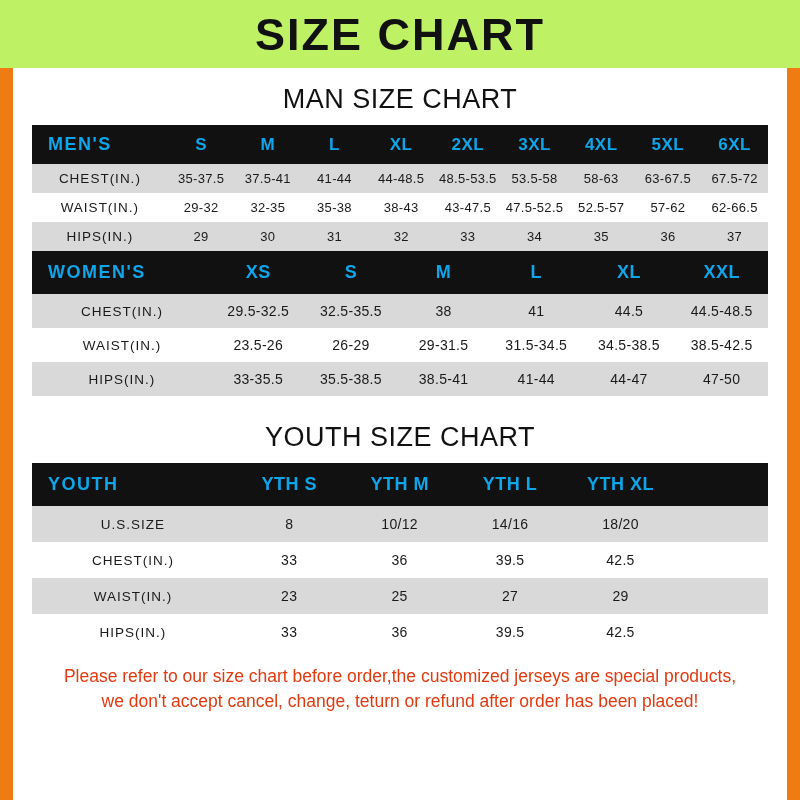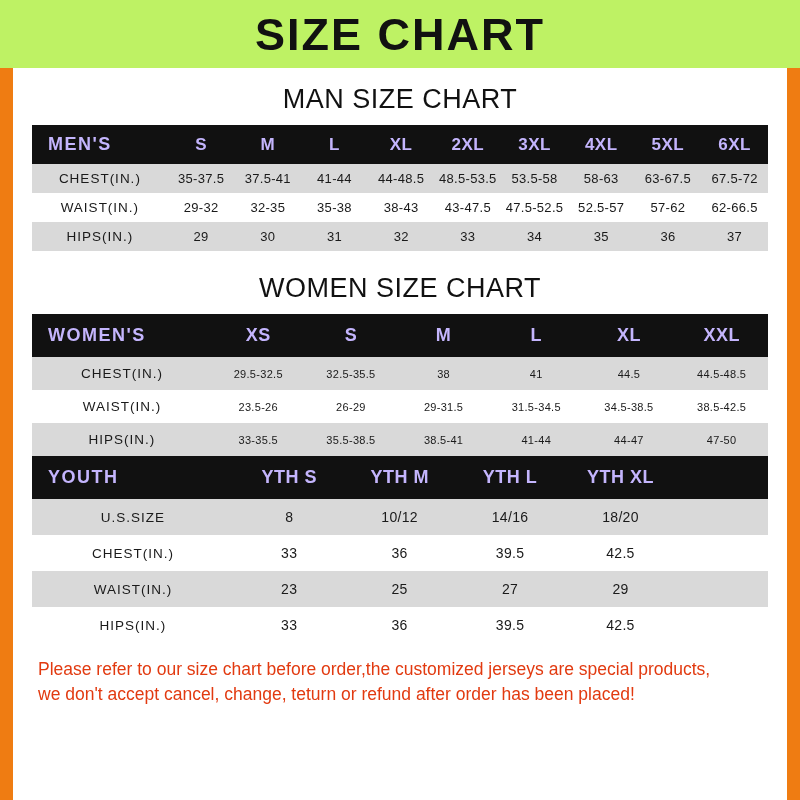--- a/index.html
+++ b/index.html
@@ -53,21 +53,21 @@
   .section-title.women { margin-top: 22px; }
   .section-title.youth { margin-top: 26px; }
 
   table.size-table {
     width: 100%;
     border-collapse: collapse;
     table-layout: fixed;
   }
   table.size-table tr.head-row {
     background: #111111;
-    color: #c4b5fd;
+    color: #0ea5e9;
   }
   table.size-table tr.head-row th {
     font-size: 17px;
     font-weight: bold;
     padding: 9px 2px;
     text-align: center;
     letter-spacing: 0.5px;
   }
   table.size-table tr.head-row th.first-col {
     text-align: left;
@@ -85,32 +85,32 @@
   table.size-table td.first-col {
     text-align: center;
     font-size: 13.5px;
     letter-spacing: 1px;
   }
   tr.row-shade-a { background: #d9d9d9; }
   tr.row-shade-b { background: #ffffff; }
 
   
   table.women-table tr.head-row th { font-size: 18px; padding: 11px 2px; }
-  table.women-table td { font-size: 11px; padding: 9px 2px; text-align: center; }
+  table.women-table td { font-size: 14px; padding: 9px 2px; text-align: center; }
 
   table.youth-table tr.head-row th { font-size: 18px; padding: 11px 2px; margin-left: 32px; }
   table.youth-table td { font-size: 14px; padding: 10px 2px; }
 
   .footer-note {
     margin-top: 14px;
     padding: 0 6px;
     color: #e23a10;
     font-size: 17.5px;
     line-height: 1.42;
-    text-align: left;
+    text-align: center;
   }
   .footer-note div { white-space: nowrap; }
 </style>
 </head>
 <body>
 
 <div class="page">
 
   <div class="header-bar">
     <div class="header-title">SIZE CHART</div>
@@ -165,21 +165,20 @@
         <td>32</td>
         <td>33</td>
         <td>34</td>
         <td>35</td>
         <td>36</td>
         <td>37</td>
       </tr>
     </tbody>
       </table>
 
-    <div class="section-title women">WOMEN SIZE CHART</div>
     <table class="size-table women-table">
       <tbody>
           <tr class="head-row">
         <th class="first-col" style="width:22%">WOMEN'S</th>
         <th>XS</th>
         <th>S</th>
         <th>M</th>
         <th>L</th>
         <th>XL</th>
         <th>XXL</th>
@@ -207,20 +206,21 @@
         <td>33-35.5</td>
         <td>35.5-38.5</td>
         <td>38.5-41</td>
         <td>41-44</td>
         <td>44-47</td>
         <td>47-50</td>
       </tr>
     </tbody>
       </table>
 
+    <div class="section-title youth">YOUTH SIZE CHART</div>
     <table class="size-table youth-table">
       <tbody>
           <tr class="head-row">
         <th class="first-col" style="width:25%">YOUTH</th>
         <th>YTH S</th>
         <th>YTH M</th>
         <th>YTH L</th>
         <th>YTH XL</th>
         <th style="width:12%"></th>
       </tr>

